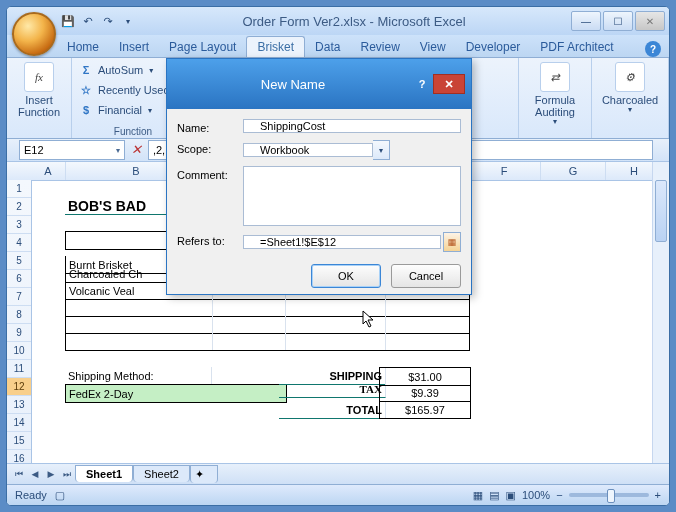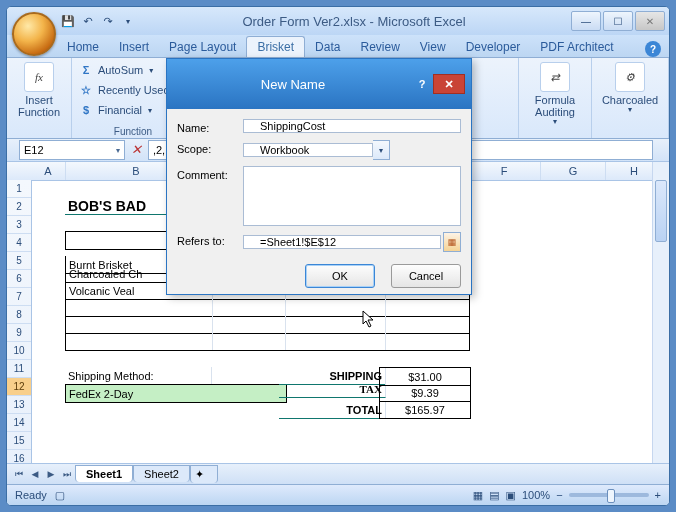--- a/index.html
+++ b/index.html
@@ -57,21 +57,21 @@
 .dlg-x{width:30px;height:18px;background:#c94436;color:#fff;display:flex;align-items:center;justify-content:center;font-weight:bold;border:1px solid #a02e22}
 .dlg-help{width:18px;height:18px;display:flex;align-items:center;justify-content:center;color:#fff;font-weight:bold;margin-right:2px}
 .dlg-body{padding:10px 10px 6px 10px;display:grid;grid-template-columns:60px 1fr;gap:6px 6px;align-items:start;background:#f0f0f0}
 .dlg-body label{color:#000;padding-top:3px}
 .dlg-in{height:14px;border:1px solid #aabcd4;background:#fff;padding:0 16px;width:100%;box-sizing:border-box;font-size:11px}
 .dlg-select{display:flex;align-items:center}
 .dlg-select .dd{width:16px;height:18px;border:1px solid #8faed4;border-left:none;background:linear-gradient(#f4f8fd,#dce9fa);display:flex;align-items:center;justify-content:center;font-size:8px;color:#2b4d7a}
 .dlg-ta{height:60px;border:1px solid #aabcd4;background:#fff;width:100%;box-sizing:border-box;resize:none}
 .refersrow{display:flex;align-items:center}
 .refbtn{width:18px;height:18px;border:1px solid #8faed4;background:linear-gradient(#fdf3e6,#f5d394);margin-left:2px;display:flex;align-items:center;justify-content:center;font-size:9px;color:#b3541e}
-.dlg-btns{grid-column:1/3;display:flex;justify-content:flex-end;gap:16px;margin-top:6px}
+.dlg-btns{grid-column:1/3;display:flex;justify-content:flex-end;gap:10px;margin-top:6px}
 .dlg-btn{width:68px;height:22px;background:linear-gradient(#fdfdfd,#e5e5e5);border:1px solid #9a9a9a;border-radius:3px;display:flex;align-items:center;justify-content:center}
 .dlg-btn.primary{border:1px solid #3b86d6;box-shadow:0 0 0 1px #a8d1f7 inset}
 .cursor{position:absolute;left:362px;top:310px;z-index:50;pointer-events:none}
 .vscroll{position:absolute;right:0;top:0;bottom:0;width:16px;background:#e7f0fb;border-left:1px solid #c6d7ef}
 .vscroll .thumb{position:absolute;top:18px;left:2px;right:2px;height:60px;background:linear-gradient(#dbe8fb,#b9d2f3);border:1px solid #8faed4;border-radius:2px}
 svg{display:block}
 </style>
 </head>
 <body>
 

